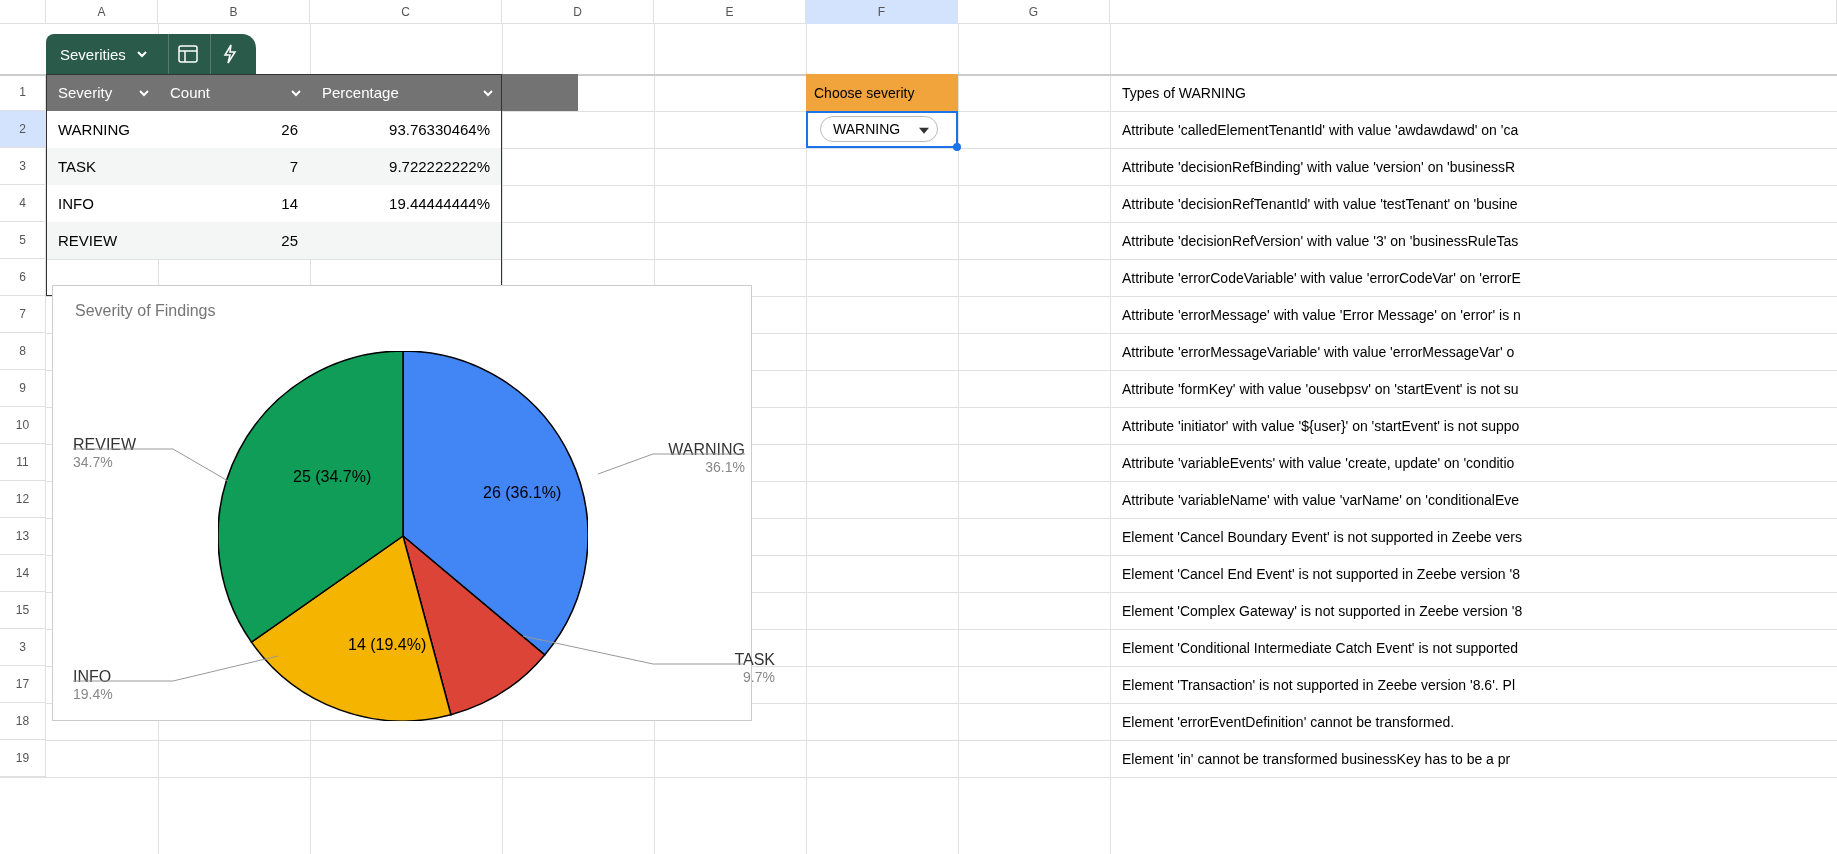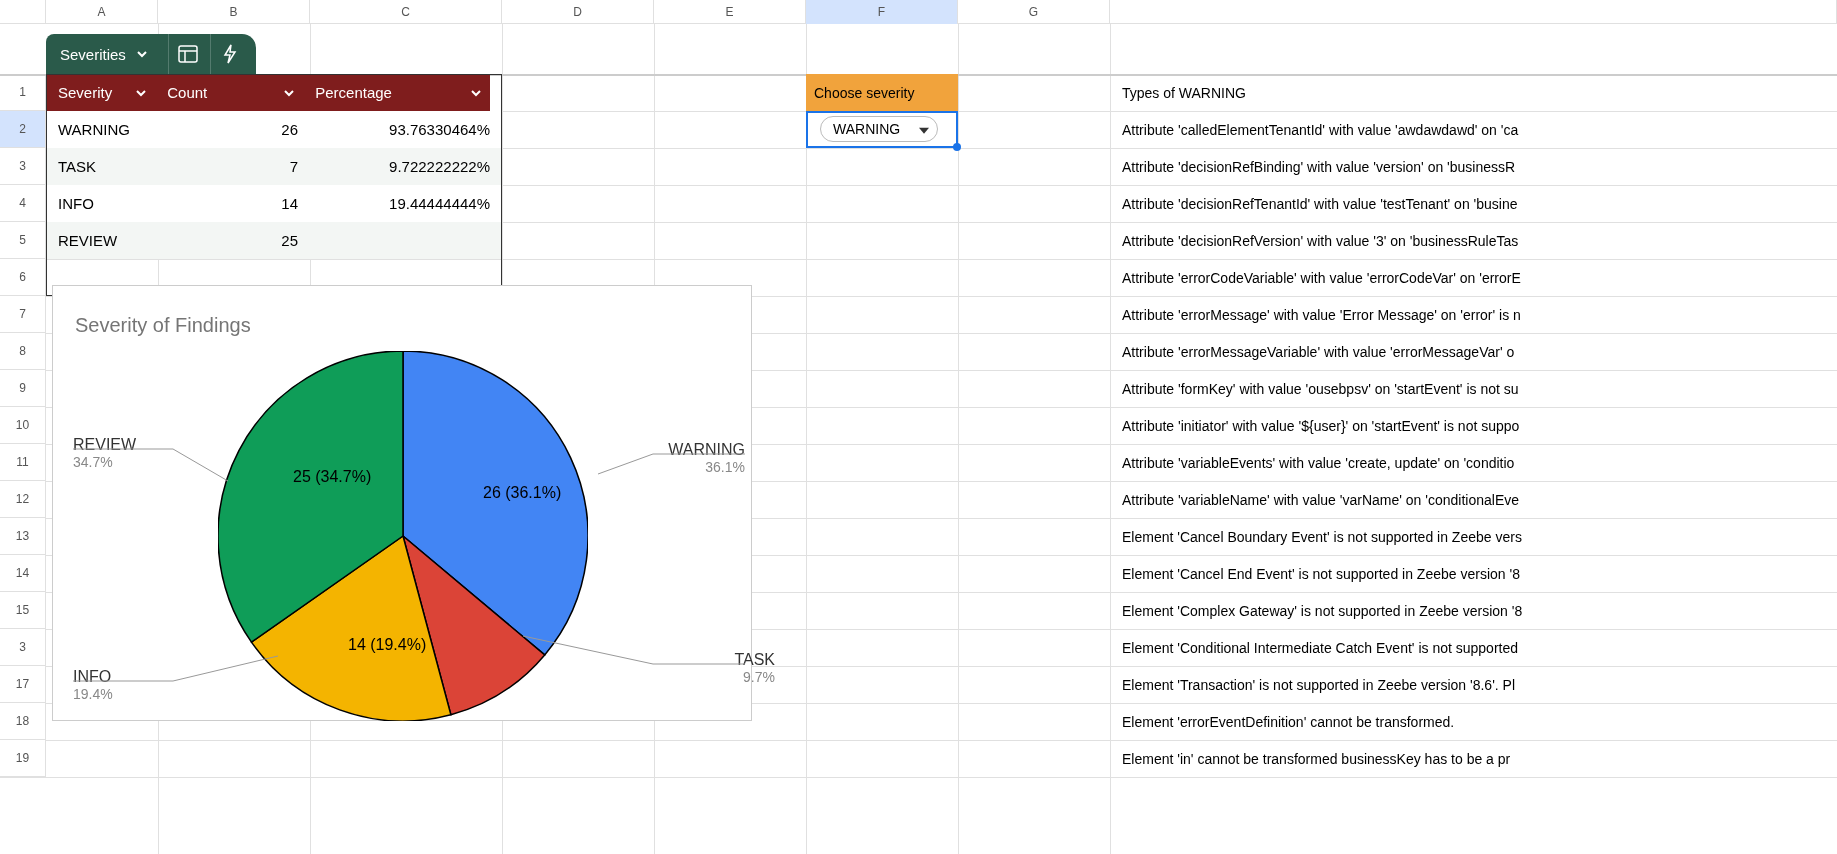--- a/index.html
+++ b/index.html
@@ -106,23 +106,23 @@
     justify-content: center;
     color: #fff;
     border-left: 1px solid rgba(255,255,255,0.2);
   }
 
   
   .tbl-header {
     position: absolute;
     left: 46px;
     top: 74px;
-    width: 444px;
+    width: 532px;
     height: 37px;
-    background: #7f1d1d;
+    background: #737373;
     color: #fff;
     display: flex;
     align-items: center;
     font-size: 15px;
   }
   .tbl-header .hc {
     display: flex;
     align-items: center;
     padding: 0 8px 0 12px;
     height: 100%;
@@ -200,22 +200,22 @@
     left: 52px;
     top: 285px;
     width: 700px;
     height: 436px;
     border: 1px solid #ccc;
     background: #fff;
   }
   .chart-title {
     position: absolute;
     left: 22px;
-    top: 28px;
-    font-size: 20px;
+    top: 16px;
+    font-size: 16px;
     color: #757575;
   }
   .pie {
     position: absolute;
     left: 165px;
     top: 65px;
     width: 370px;
     height: 370px;
   }
   .ext-label {

